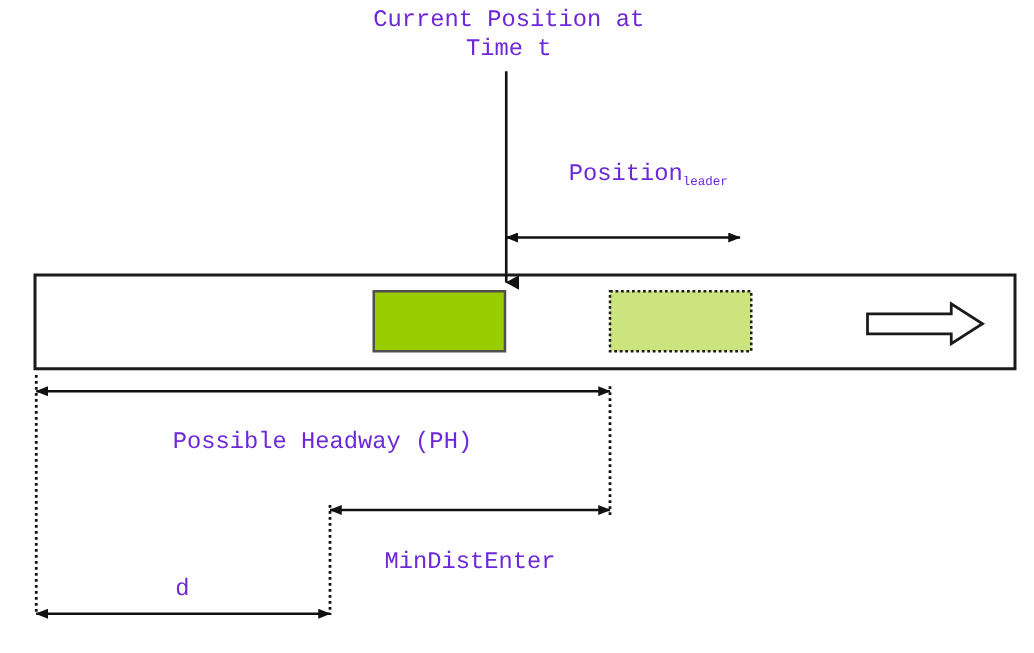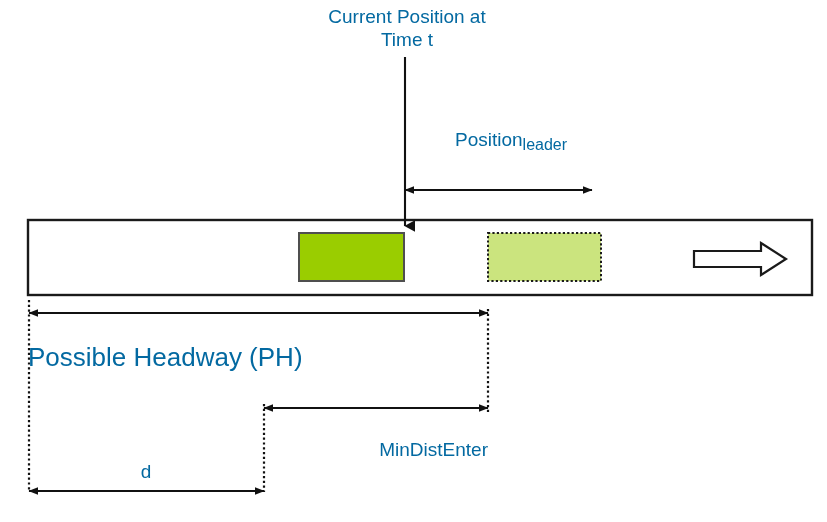--- a/index.html
+++ b/index.html
@@ -19,54 +19,55 @@
   }
   .svg-layer {
     position: absolute;
     left: 0;
     top: 0;
     width: 827px;
     height: 522px;
   }
   .lbl {
     position: absolute;
-    color: #0369a1;
-    font-family: Liberation Sans, sans-serif;
+    color: #6d28d9;
+    font-family: Liberation Mono, monospace;
     white-space: pre;
     line-height: 1.22;
   }
   #title-label {
     left: 0;
     top: 5px;
     width: 814px;
     text-align: center;
     font-size: 19px;
   }
   #braking-label {
     left: 455px;
     top: 128px;
     font-size: 19px;
   }
   #braking-label .sub {
-    font-size: 16px;
+    font-size: 10px;
     vertical-align: baseline;
     position: relative;
     top: 4px;
   }
   #ph-label {
     left: 28px;
     top: 342px;
     width: 460px;
-    font-size: 26px;
+    text-align: center;
+    font-size: 19px;
   }
   #mde-label {
     left: 264px;
     top: 438px;
     width: 224px;
-    text-align: right;
+    text-align: center;
     font-size: 19px;
   }
   #d-label {
     left: 28px;
     top: 460px;
     width: 236px;
     text-align: center;
     font-size: 19px;
   }
 </style>

